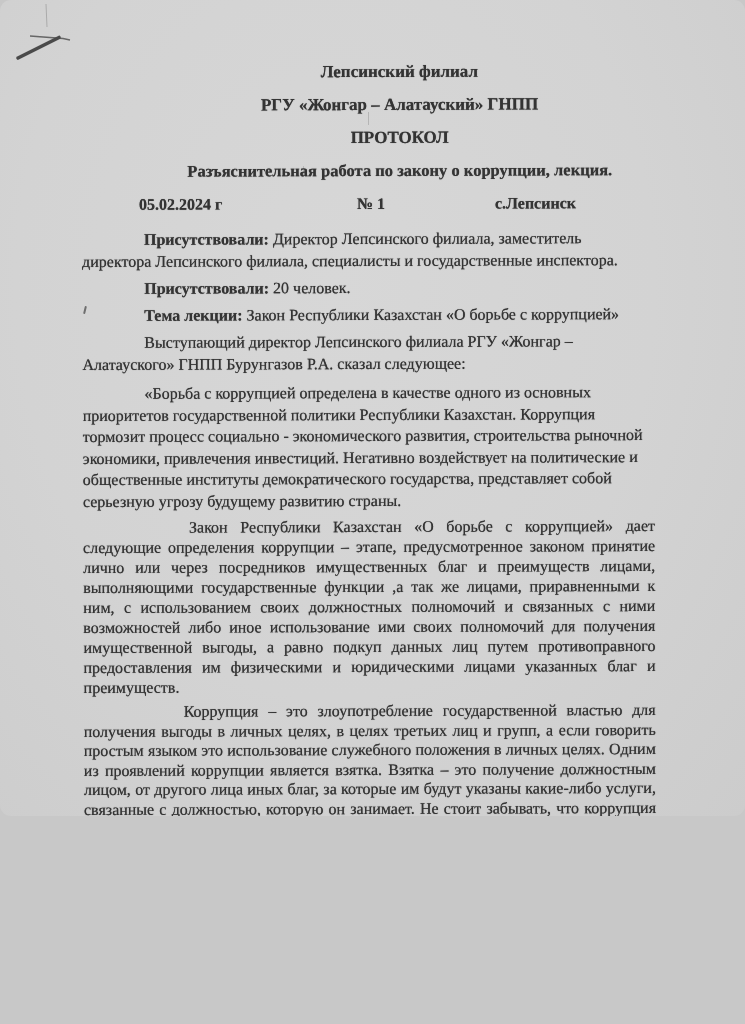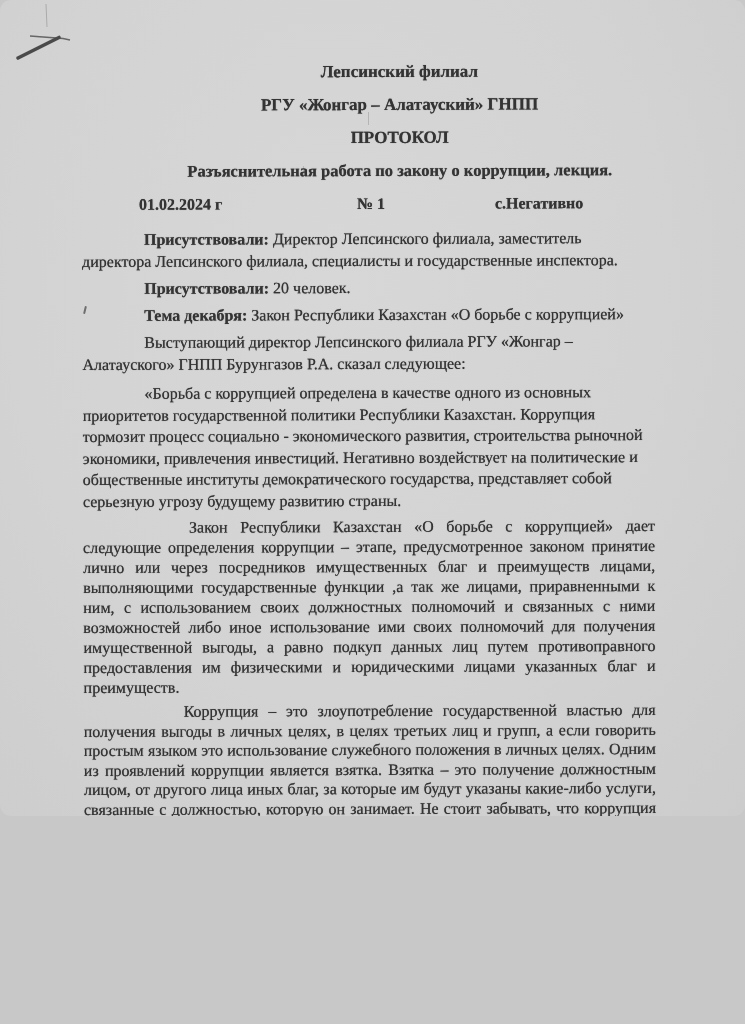--- a/index.html
+++ b/index.html
@@ -63,30 +63,30 @@
   <div class="doc">
 
     <div class="hdr">
       <div class="h">Лепсинский филиал</div>
       <div class="h">РГУ «Жонгар – Алатауский» ГНПП</div>
       <div class="h">ПРОТОКОЛ</div>
       <div class="h h4">Разъяснительная работа по закону о коррупции, лекция.</div>
     </div>
 
     <div class="meta">
-      <span class="date">01.02.2024 г</span>
+      <span class="date">05.02.2024 г</span>
       <span class="num">№ 1</span>
-      <span class="place">с.Негативно</span>
+      <span class="place">с.Лепсинск</span>
     </div>
 
     <p class="p att"><b>Присутствовали:</b> <span>Директор Лепсинского филиала, заместитель директора Лепсинского филиала, специалисты и государственные инспектора.</span></p>
 
     <p class="p cnt"><b>Присутствовали:</b>&nbsp;<span>20 человек.</span></p>
 
-    <p class="p top"><b>Тема декабря:</b>&nbsp;<span>Закон Республики Казахстан «О борьбе с коррупцией»</span></p>
+    <p class="p top"><b>Тема лекции:</b>&nbsp;<span>Закон Республики Казахстан «О борьбе с коррупцией»</span></p>
 
     <p class="p spk">Выступающий  директор  Лепсинского филиала РГУ «Жонгар – Алатауского» ГНПП Бурунгазов Р.А.  сказал следующее:</p>
 
     <p class="p p1">«Борьба с коррупцией определена в качестве одного из основных приоритетов государственной политики Республики Казахстан. Коррупция тормозит процесс социально - экономического развития, строительства рыночной экономики, привлечения инвестиций. Негативно воздействует на политические и общественные институты демократического государства, представляет собой серьезную угрозу будущему развитию страны.</p>
 
     <p class="p p2">Закон Республики Казахстан «О борьбе с коррупцией» дает следующие определения коррупции – этапе, предусмотренное законом  принятие  лично или через посредников имущественных благ и преимуществ лицами, выполняющими государственные функции ,а так же лицами, приравненными к ним, с использованием своих должностных полномочий и связанных с ними возможностей либо иное использование ими своих полномочий для получения имущественной выгоды, а равно подкуп данных лиц путем противоправного предоставления им физическими и юридическими лицами указанных благ и преимуществ.</p>
 
     <p class="p p3">Коррупция – это злоупотребление государственной властью для получения выгоды в личных целях, в целях третьих лиц и групп, а если говорить простым языком это использование служебного положения в личных целях. Одним из проявлений коррупции является взятка. Взятка – это получение должностным  лицом, от другого лица иных благ, за которые им будут указаны какие-либо услуги, связанные с должностью, которую он занимает. Не стоит забывать, что коррупция не только приносит вред обществу, но и не гарантирует результата, ведь в коррупционной схеме выигрывает тот, кто может дать больше. Но страшно то, что занятие коррупционной деятельностью приносит ущерб сознанию самого лица и его близким. Актуальность борьбы с этим социально опасным явлением обусловлена рядом обстоятельств, коррупция ведет к серьезным нарушениям конституционных прав и свобод граждан. В связи с этим, 26 декабря 2014 года утверждена новая Антикоррупционная стратегия на 2015-2025 годы.  Целью стратегии является повышение эффективности антикоррупционной политики государства, вовлечение в антикоррупционное движение всего общества путем создания атмосферы «Нулевой» терпимости к любым проявлениям коррупции и снижение в Казахстане уровня коррупции. Данная стратегия красной линией проходит в послании Главы государства</p>
 
   </div>

